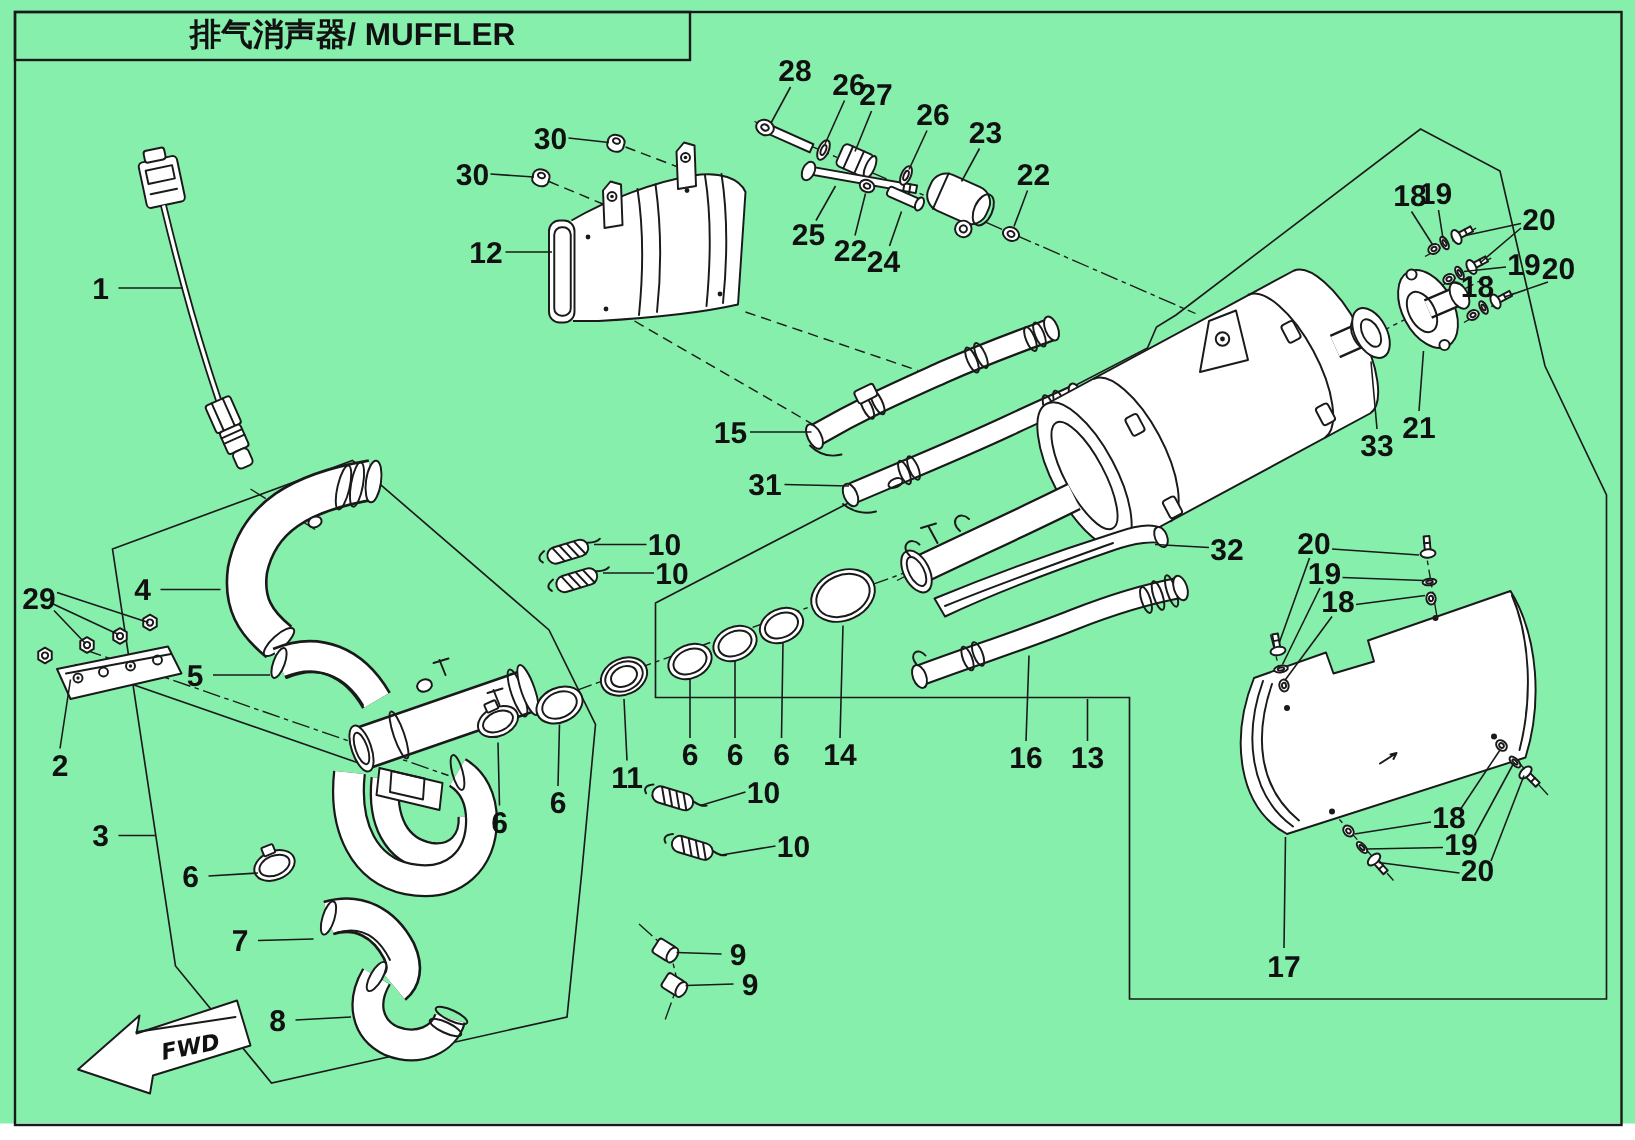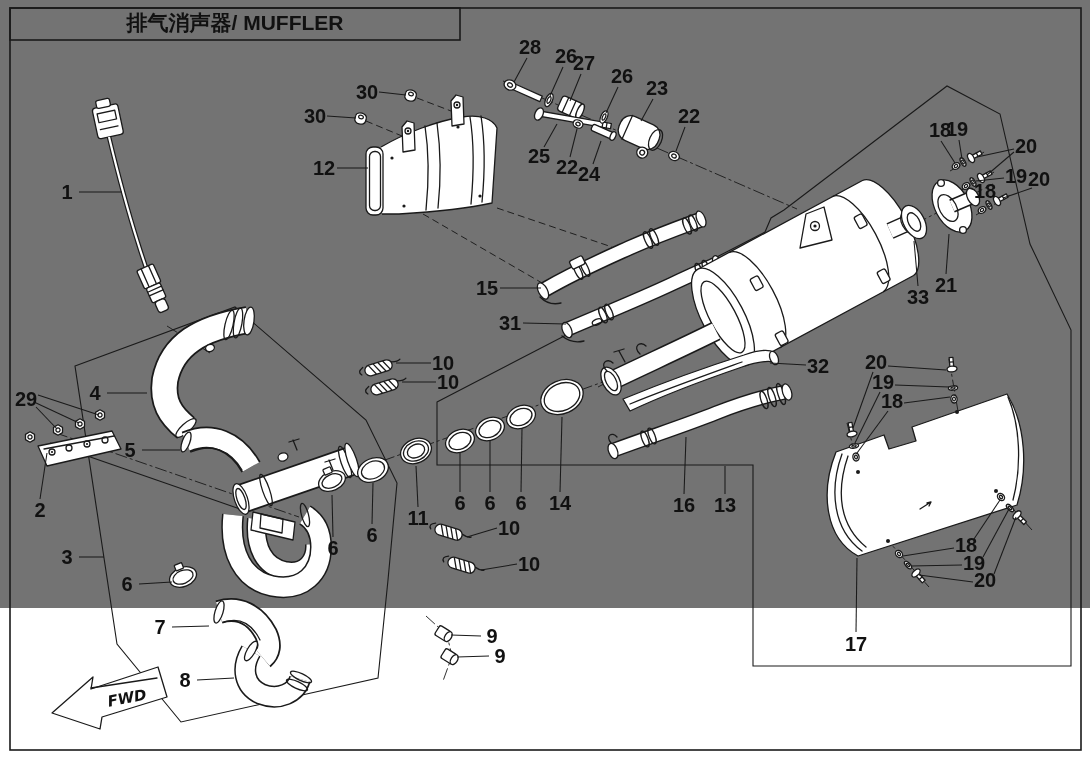--- a/index.html
+++ b/index.html
@@ -1,16 +1,16 @@
 <!DOCTYPE html>
 <html><head>
 <meta charset="utf-8">
 <style>
   html,body{margin:0;padding:0;background:#ffffff;width:1090px;height:760px;overflow:hidden;}
-  #stage{position:relative;width:1090px;height:608px;background:#737373;font-family:"Liberation Sans","DejaVu Sans",sans-serif;text-align:right;}
+  #stage{position:relative;width:1090px;height:749px;background:#86efac;font-family:"Liberation Sans","DejaVu Sans",sans-serif;text-align:right;}
   svg{position:absolute;left:0;top:0;}
   .p  {fill:none;stroke:#1a1a1a;stroke-width:1.3;stroke-linecap:round;stroke-linejoin:round;}
   .pw {fill:#ffffff;stroke:#1a1a1a;stroke-width:1.3;stroke-linejoin:round;}
   .pf {fill:#1a1a1a;stroke:none;}
   .zone{fill:none;stroke:#1a1a1a;stroke-width:1.1;stroke-linejoin:miter;}
   .border{fill:none;stroke:#1a1a1a;stroke-width:1.6;}
   .ldr{stroke:#1a1a1a;stroke-width:1.05;fill:none;}
   .cl {fill:none;stroke:#1a1a1a;stroke-width:0.9;stroke-dasharray:12 3 3 3;}
   .dsh{fill:none;stroke:#1a1a1a;stroke-width:0.95;stroke-dasharray:7 4;}
   .tubeO{fill:none;stroke:#1a1a1a;stroke-linecap:butt;}

